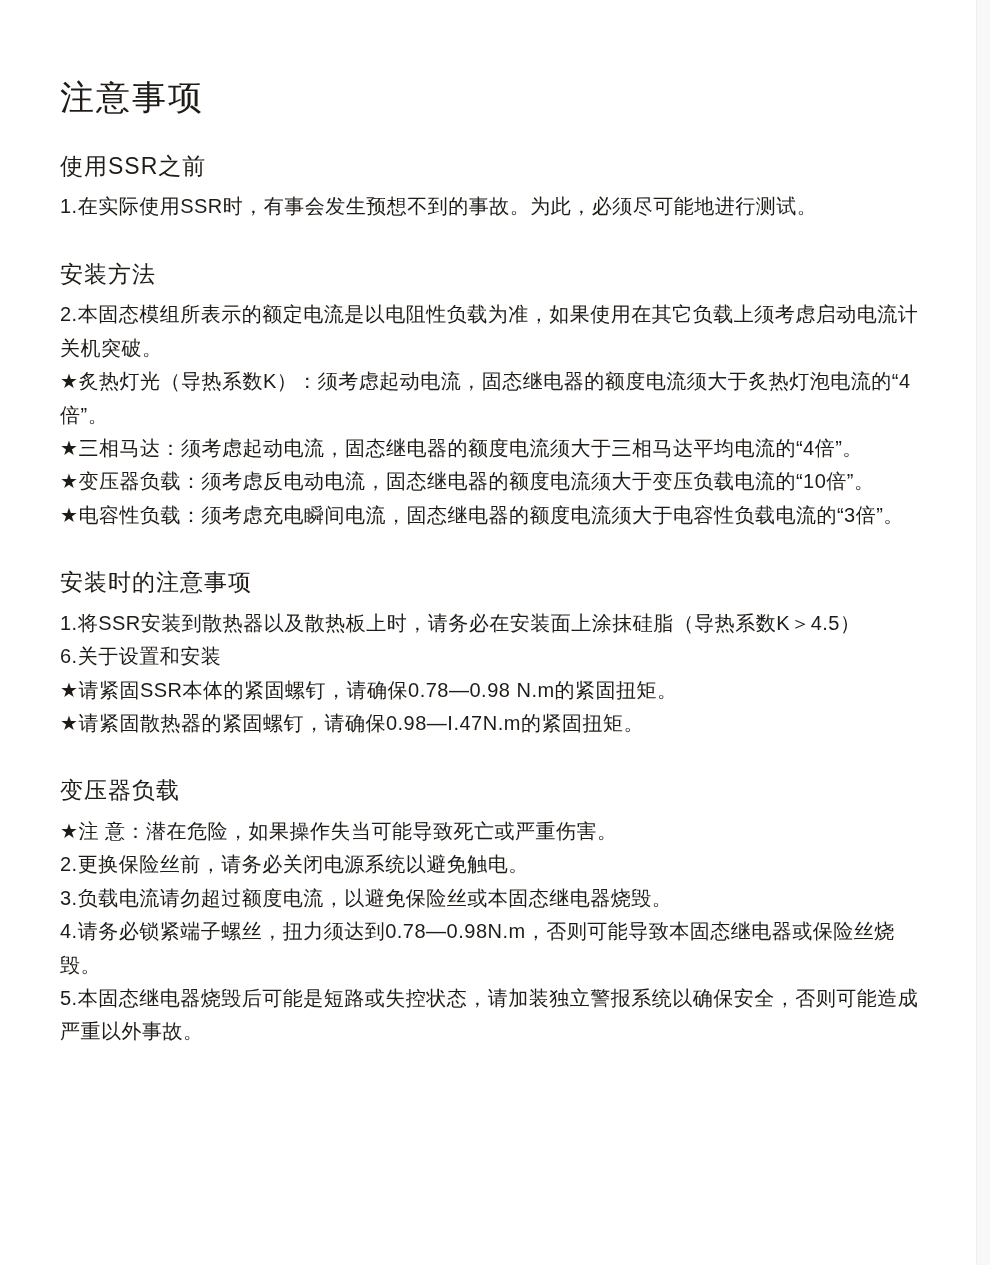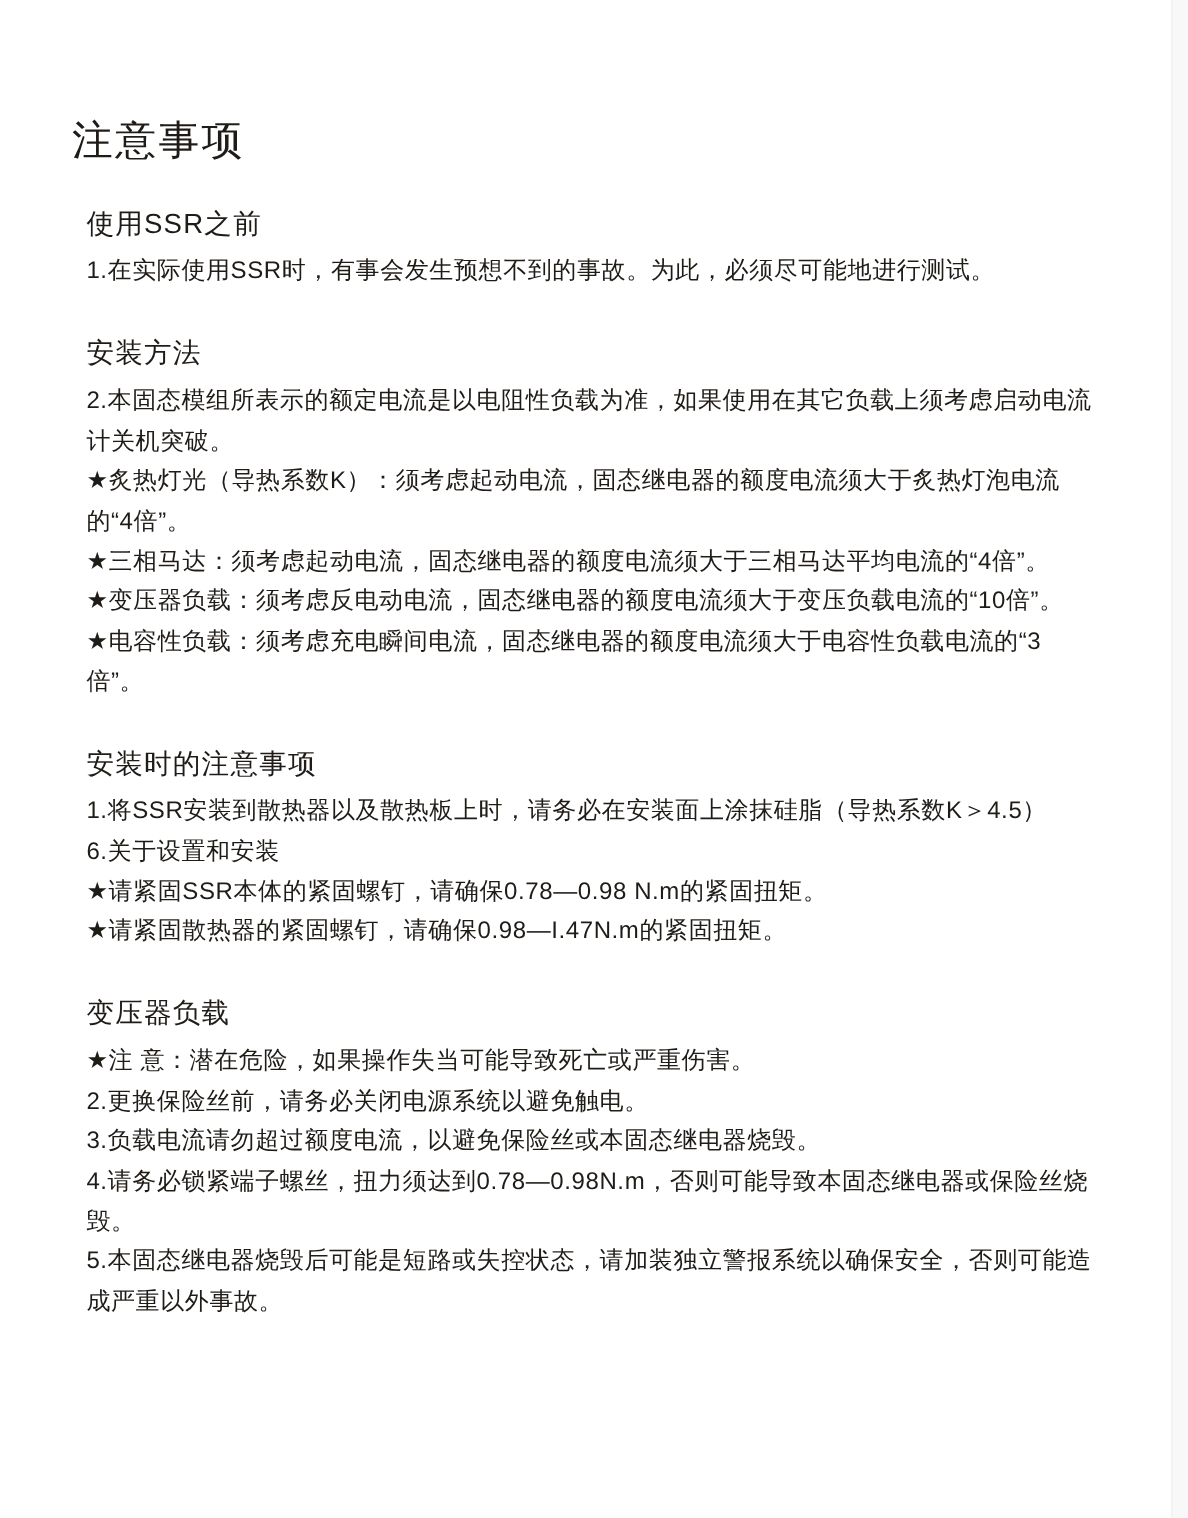--- a/index.html
+++ b/index.html
@@ -24,21 +24,21 @@
     background: #f8f8f8;
     border-left: 1px solid #efefef;
   }
   .doc {
     position: absolute;
     top: 0;
     left: 0;
     width: 977px;
     height: 100%;
     box-sizing: border-box;
-    padding: 100px 52px 0 60px;
+    padding: 80px 52px 0 60px;
   }
   h1.doc-title {
     margin: 0;
     font-size: 34px;
     font-weight: 500;
     letter-spacing: 2px;
     line-height: 1.05;
   }
   h2.section-heading {
     margin: 37px 0 10px 0;
@@ -47,21 +47,21 @@
     letter-spacing: 1px;
     line-height: 1.2;
   }
   p.doc-line {
     margin: 0;
     font-size: 20px;
     line-height: 33.4px;
     letter-spacing: 0.5px;
     word-break: break-all;
   }
-  section { margin: 12px; }
+  section { margin: 0; }
 </style>
 </head>
 <body>
 
 <main class="doc">
   <h1 class="doc-title">注意事项</h1>
   <div id="sections-root">
       <section>
         <h2 class="section-heading">使用SSR之前</h2>
         <p class="doc-line">1.在实际使用SSR时，有事会发生预想不到的事故。为此，必须尽可能地进行测试。</p>

